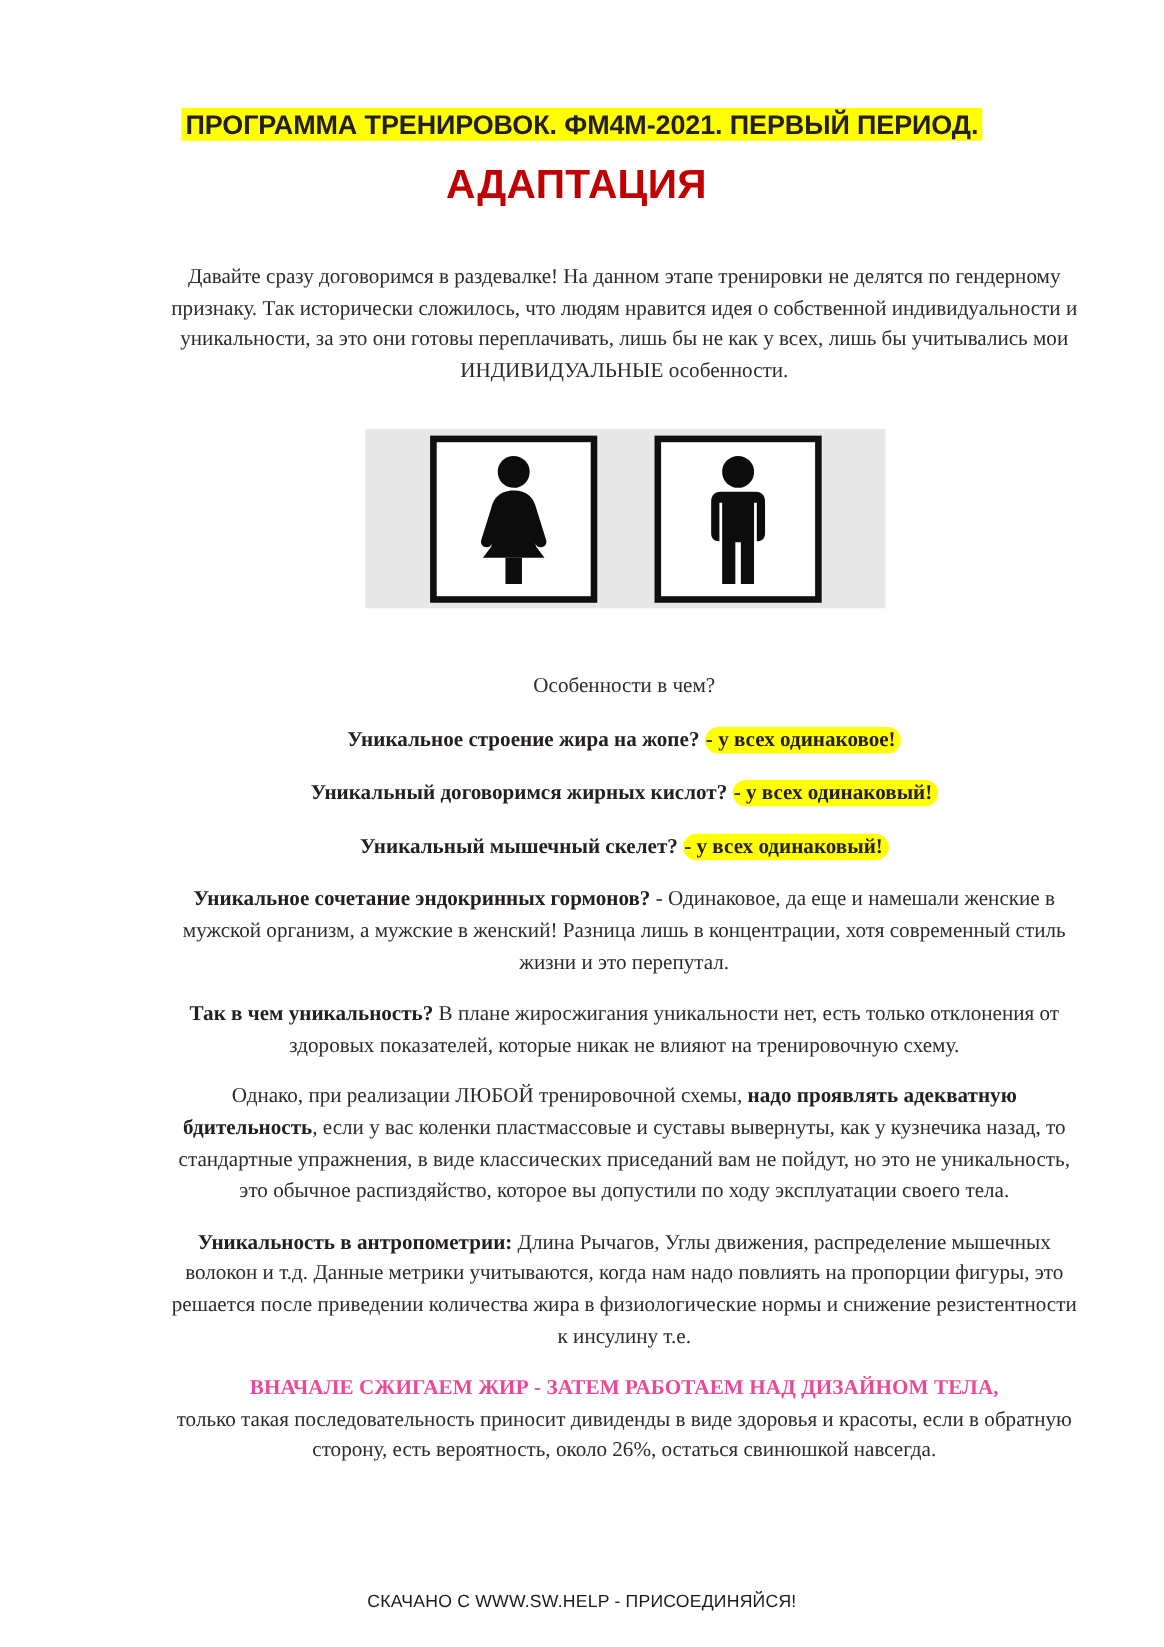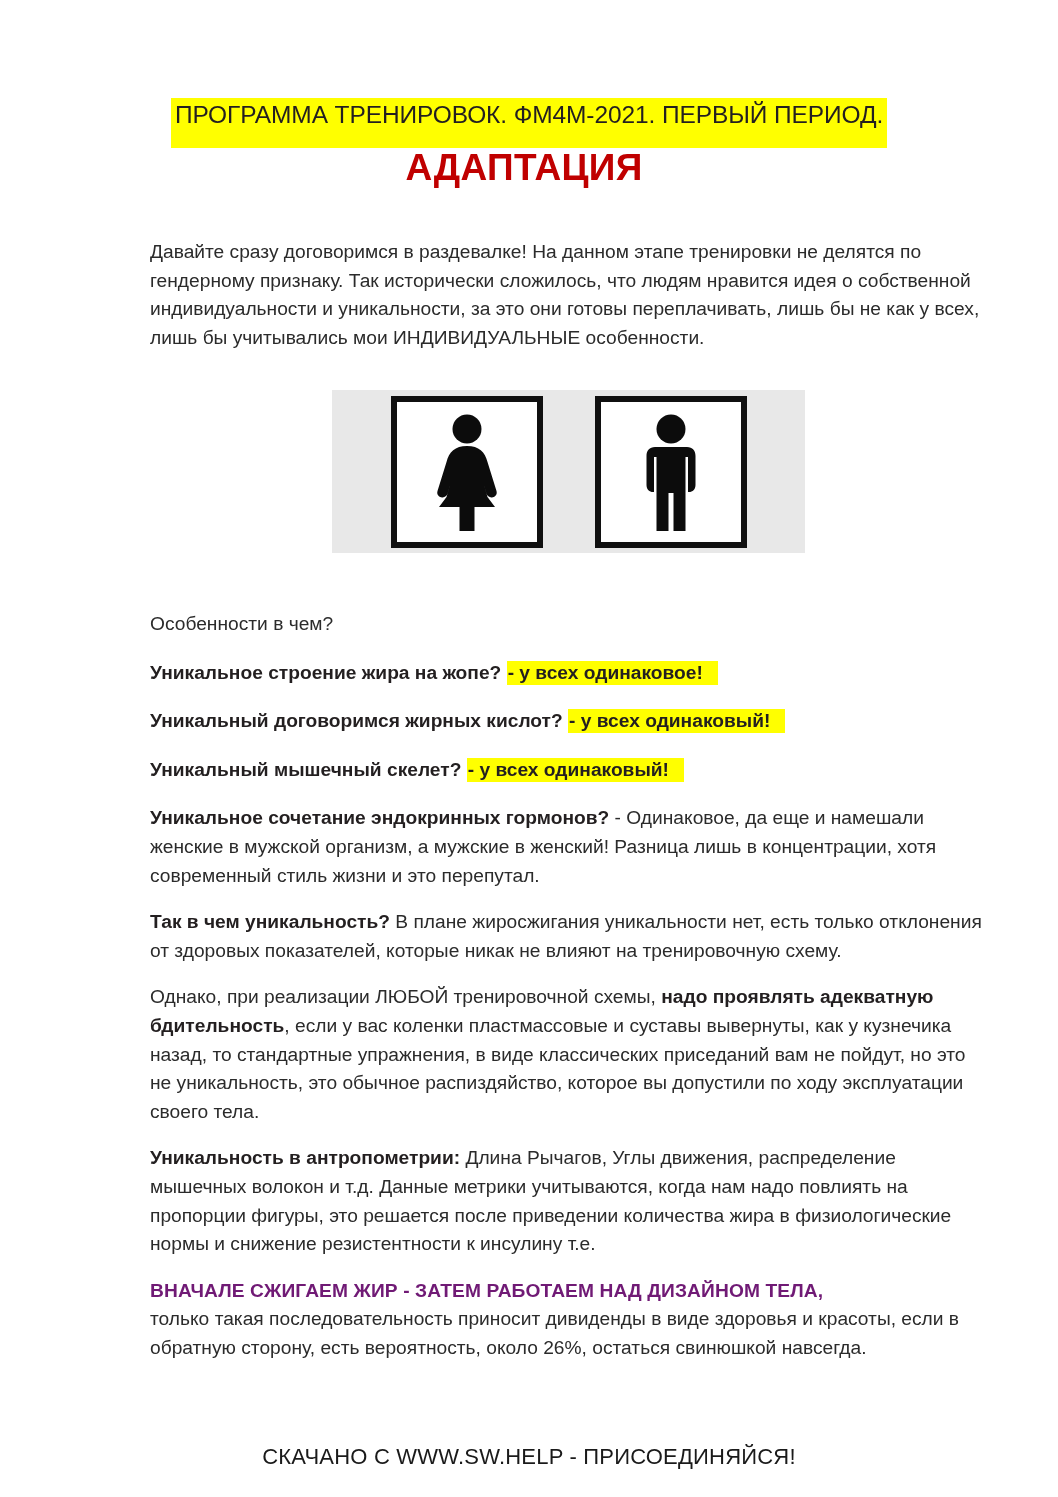--- a/index.html
+++ b/index.html
@@ -30,25 +30,25 @@
   }
   .doc-title-line {
     font-size: 0;           
     line-height: 0;
     margin: 0;
   }
   .doc-title {
     display: inline;
     font-size: 24.5px;
     line-height: 34px;
-    font-weight: 400;
+    font-weight: 700;
     letter-spacing: -0.1px;
     color: #231f20;
     background: #ffff00;
-    padding: 3px 4px 20px 4px;
+    padding: 3px 4px 0 4px;
     box-decoration-break: clone;
     -webkit-box-decoration-break: clone;
     white-space: nowrap;
     font-family: "Liberation Sans Narrow", "Liberation Sans", sans-serif;
   }
   .doc-subtitle {
     margin: 14px 10px 0 0;
     font-size: 37px;
     line-height: 44px;
     font-weight: 700;
@@ -62,35 +62,37 @@
     left: 150px;
     top: 238px;
     width: 835px;
   }
 
   p.para {
     margin: 0 0 18px 0;
     font-size: 19.2px;
     line-height: 28.6px;
     color: #2b2b2b;
-    text-align: left;
+    text-align: center;
+    font-family: Liberation Serif, serif;
   }
   p.para.lead  { margin-bottom: 0; }
 
   .b { font-weight: 700; color: #231f20; }
   .hl {
     background: #ffff00;
     font-weight: 700;
     color: #231f20;
-    padding: 1px 15px 2px 1px;
+    padding: 1px 5px 2px 1px;
     box-decoration-break: clone;
+    border-radius: 12px;
     -webkit-box-decoration-break: clone;
   }
   .red {
-    color: #701a75;
+    color: #ec4899;
     font-weight: 700;
     letter-spacing: 0.1px;
   }
 
   
   .q-block p.para { margin-bottom: 20px; }
 
   
   .figure {
     position: absolute;
@@ -116,21 +118,21 @@
   }
   .sign svg { display: block; }
 
   
   .footer {
     position: absolute;
     left: 0;
     right: 0;
     top: 1443px;
     text-align: center;
-    font-size: 22px;
+    font-size: 16px;
     line-height: 28px;
     color: #1a1a1a;
     letter-spacing: 0.2px;
     font-weight: 400;
   }
 </style>
 </head>
 <body>
 
 <div class="page">

